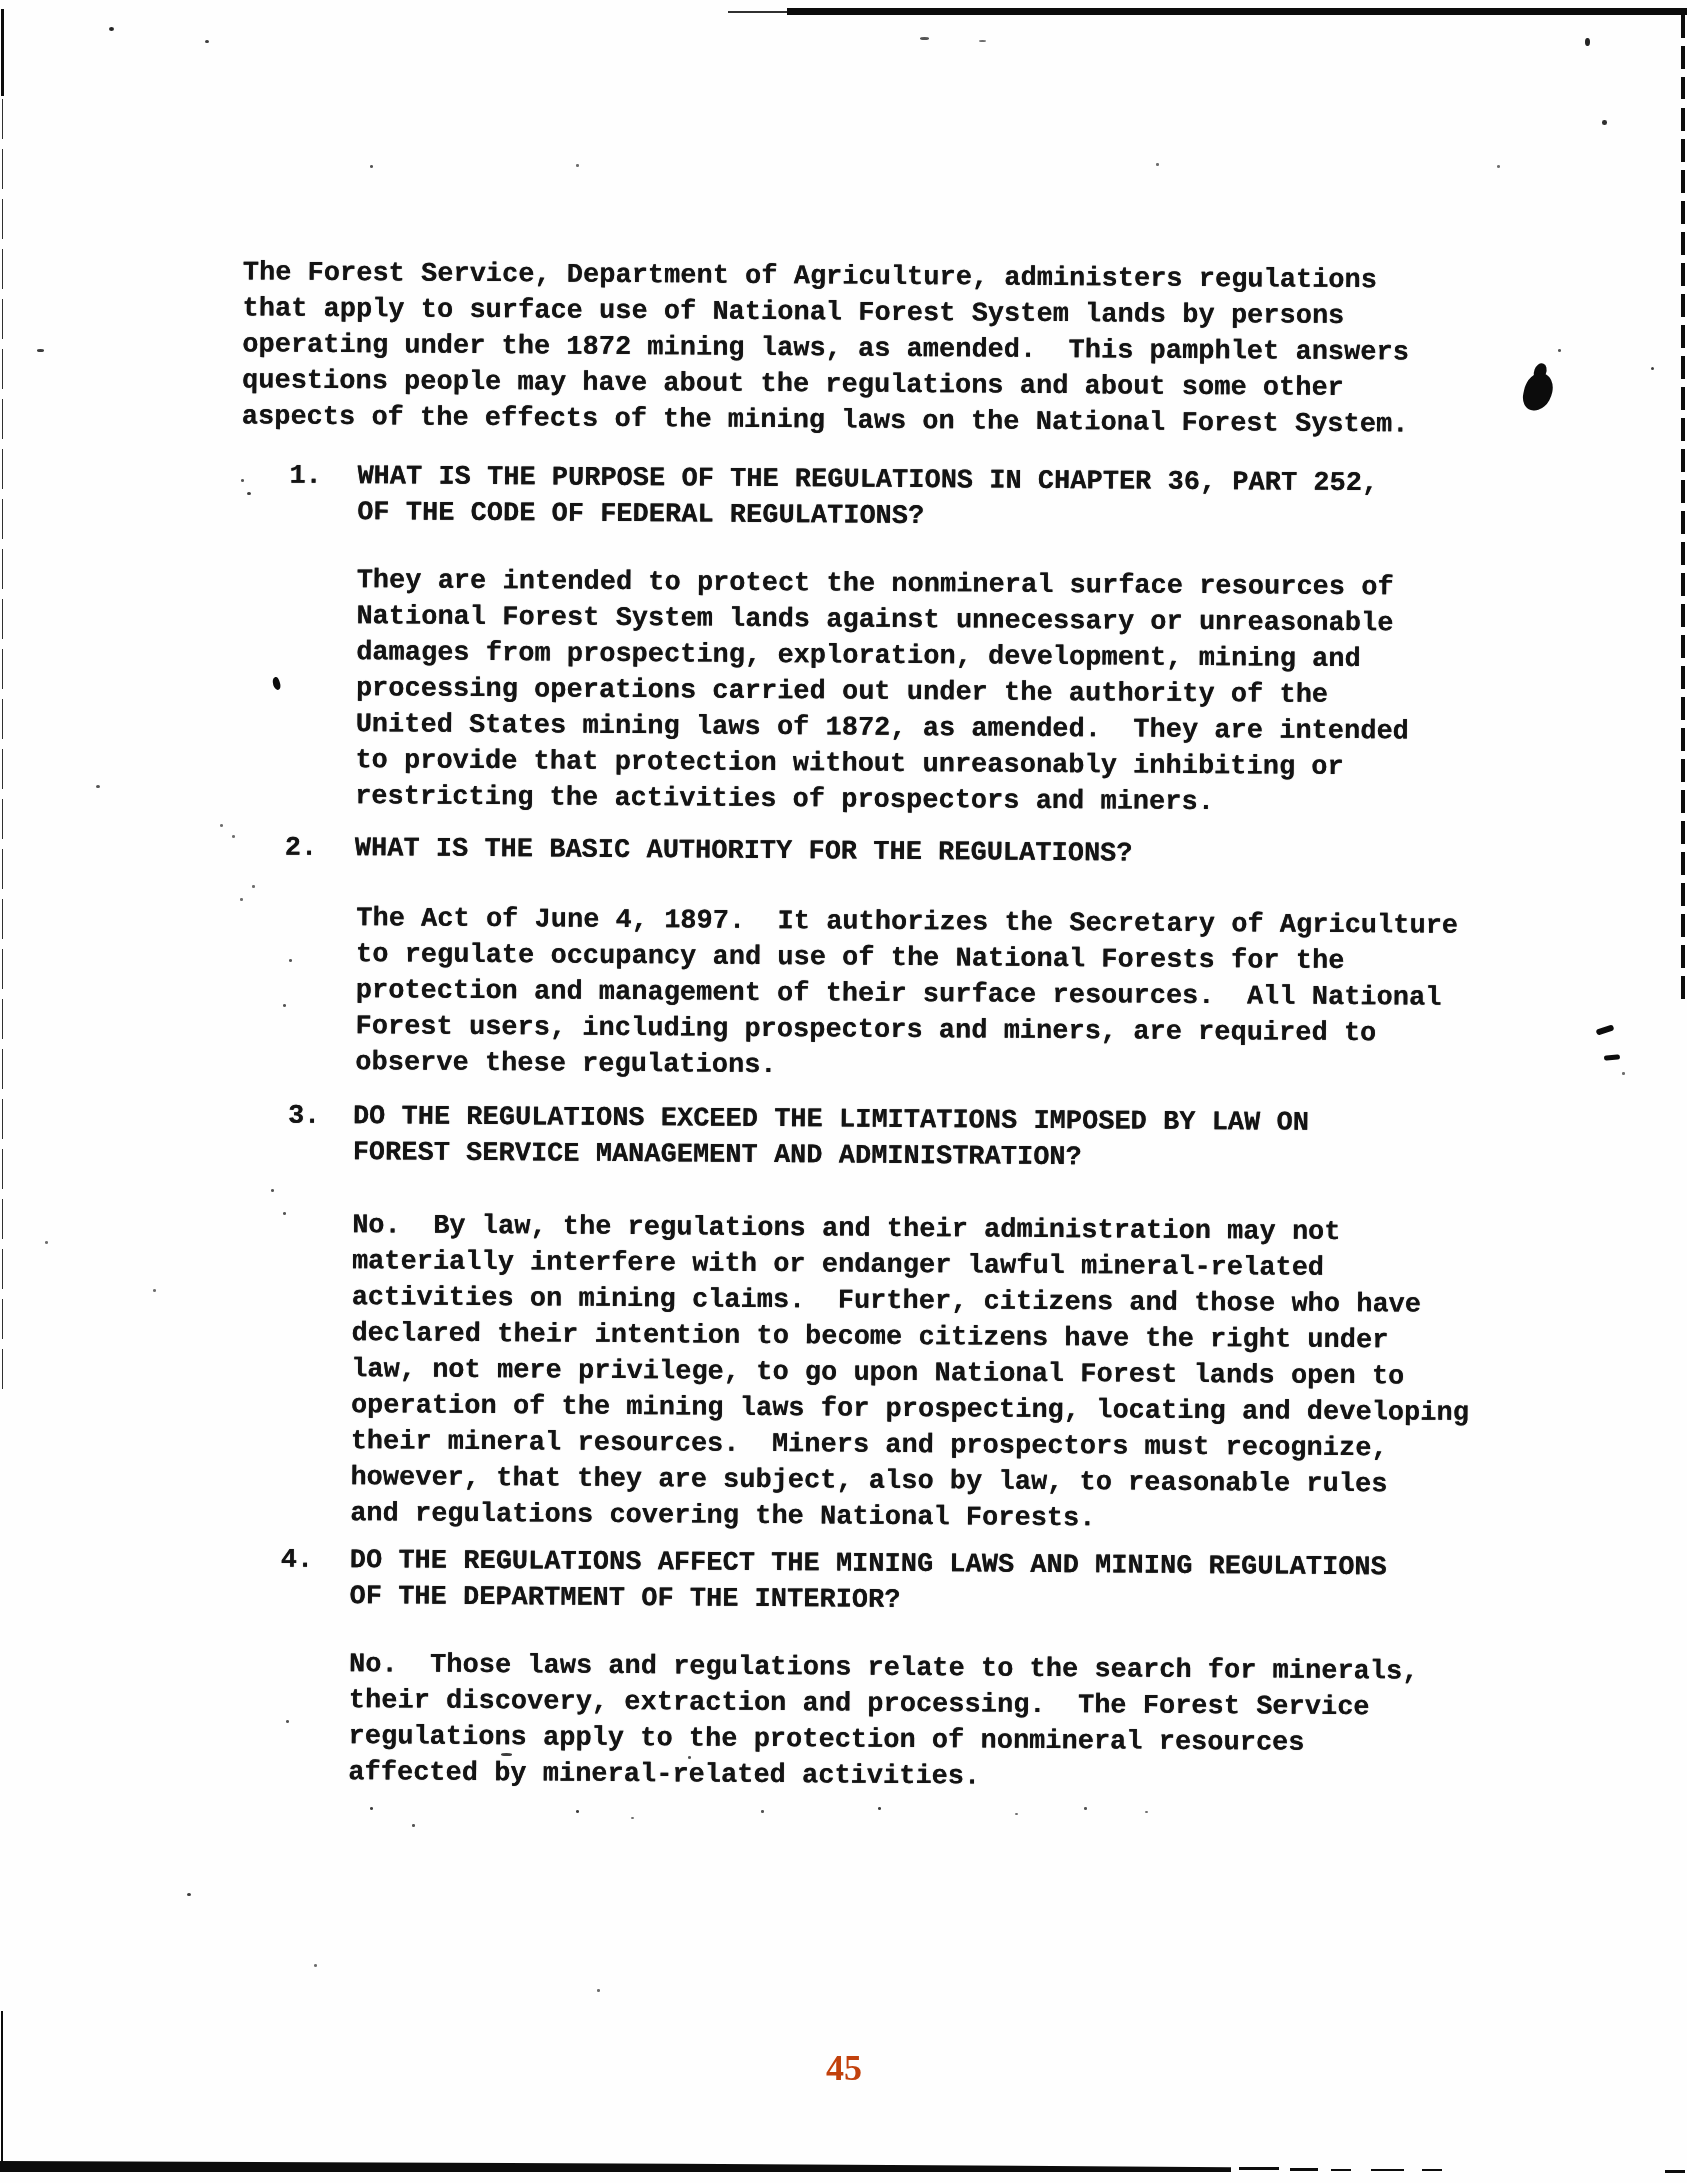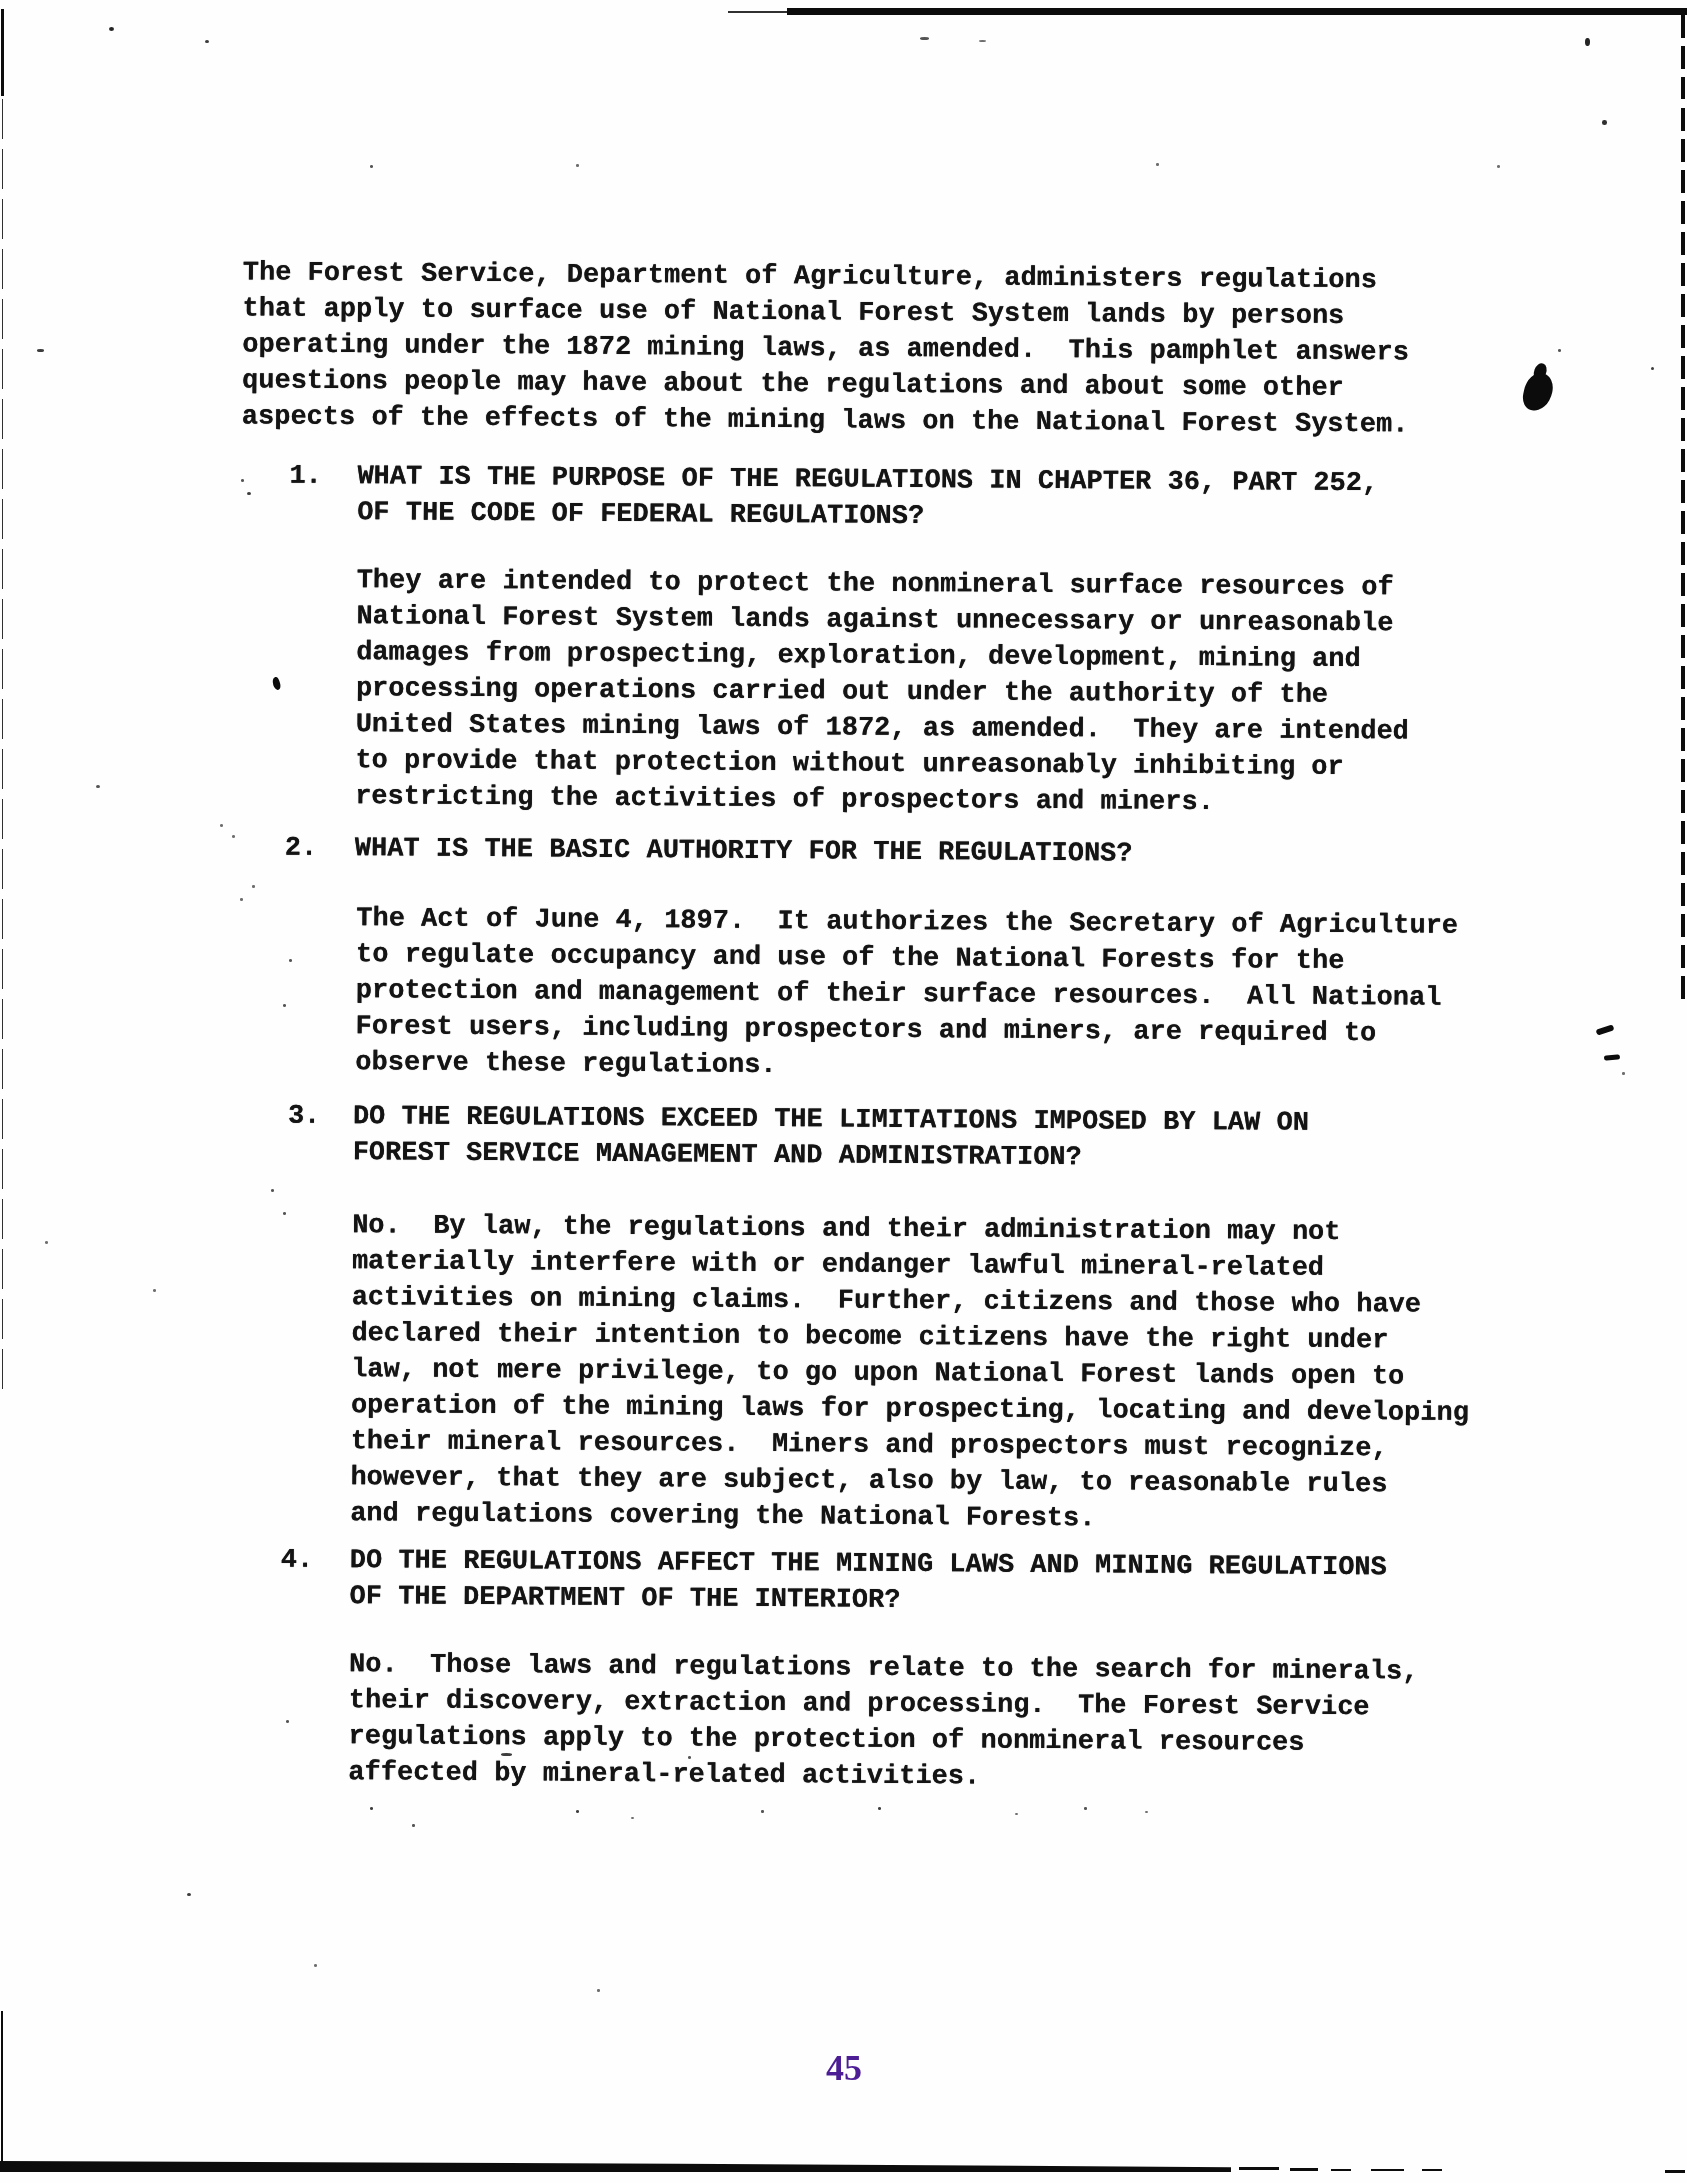--- a/index.html
+++ b/index.html
@@ -23,21 +23,21 @@
     line-height:36px;
     white-space:pre;
     color:#141414;
     text-shadow:0 0 0.7px rgba(0,0,0,0.8);
   }
   .pagenum {
     position:absolute;
     font-family:"Liberation Serif", serif;
     font-weight:700;
     font-size:36px;
-    color:#4c1d95;
+    color:#c2410c;
   }
   .art { position:absolute; background:#0c0c0c; }
 </style>
 </head>
 <body>
 
 <div class="page">
 
   <div class="art" style="left:728px; top:10.6px; width:61px; height:2px; opacity:.85;"></div>
   <div class="art" style="left:787px; top:8px; width:900px; height:7.3px;"></div>

